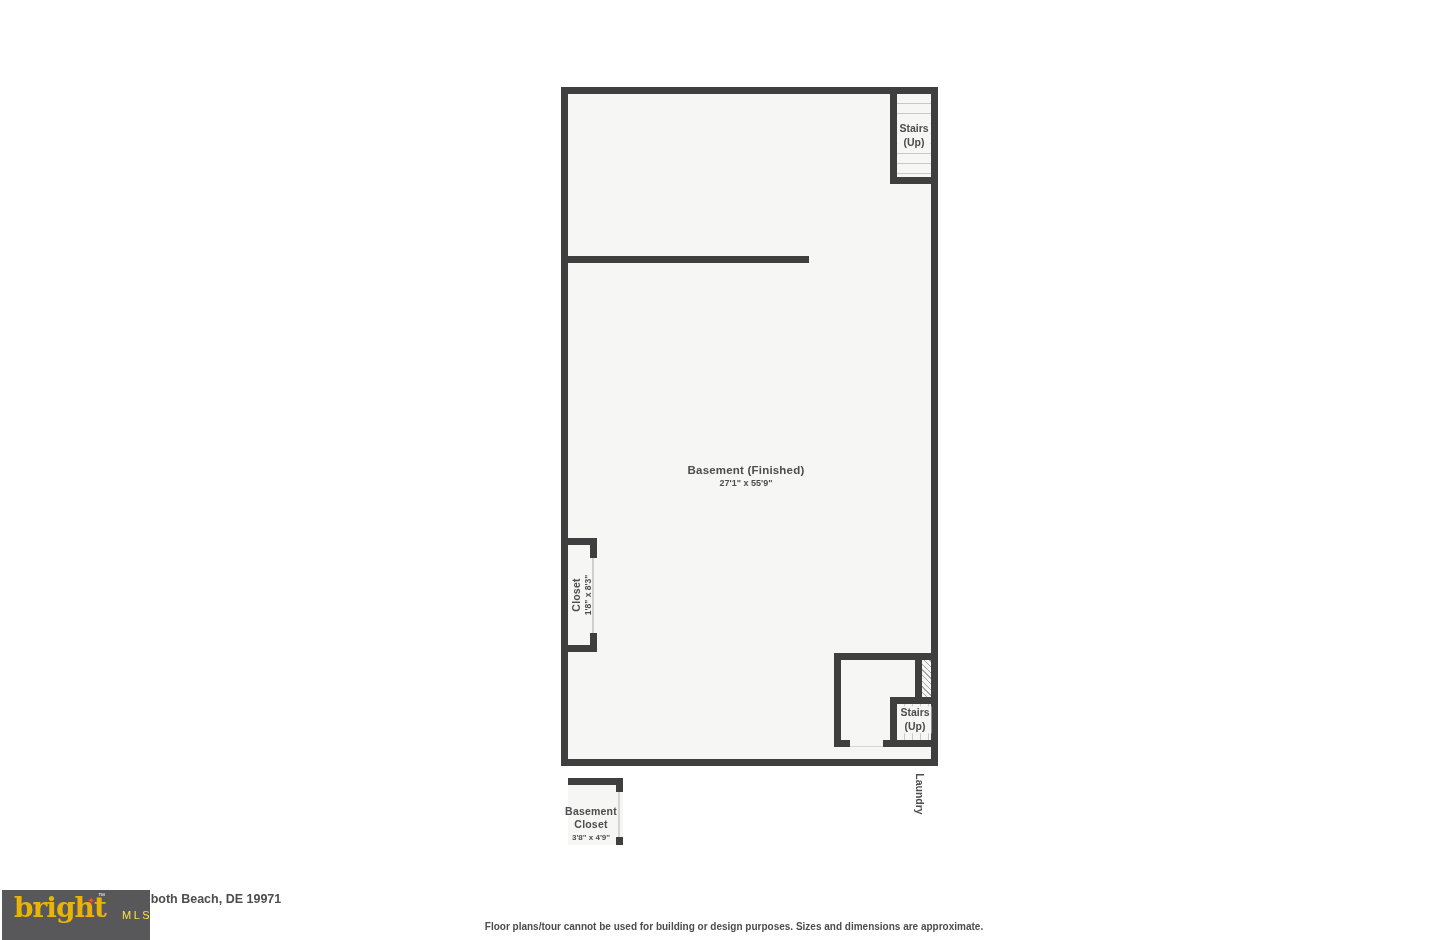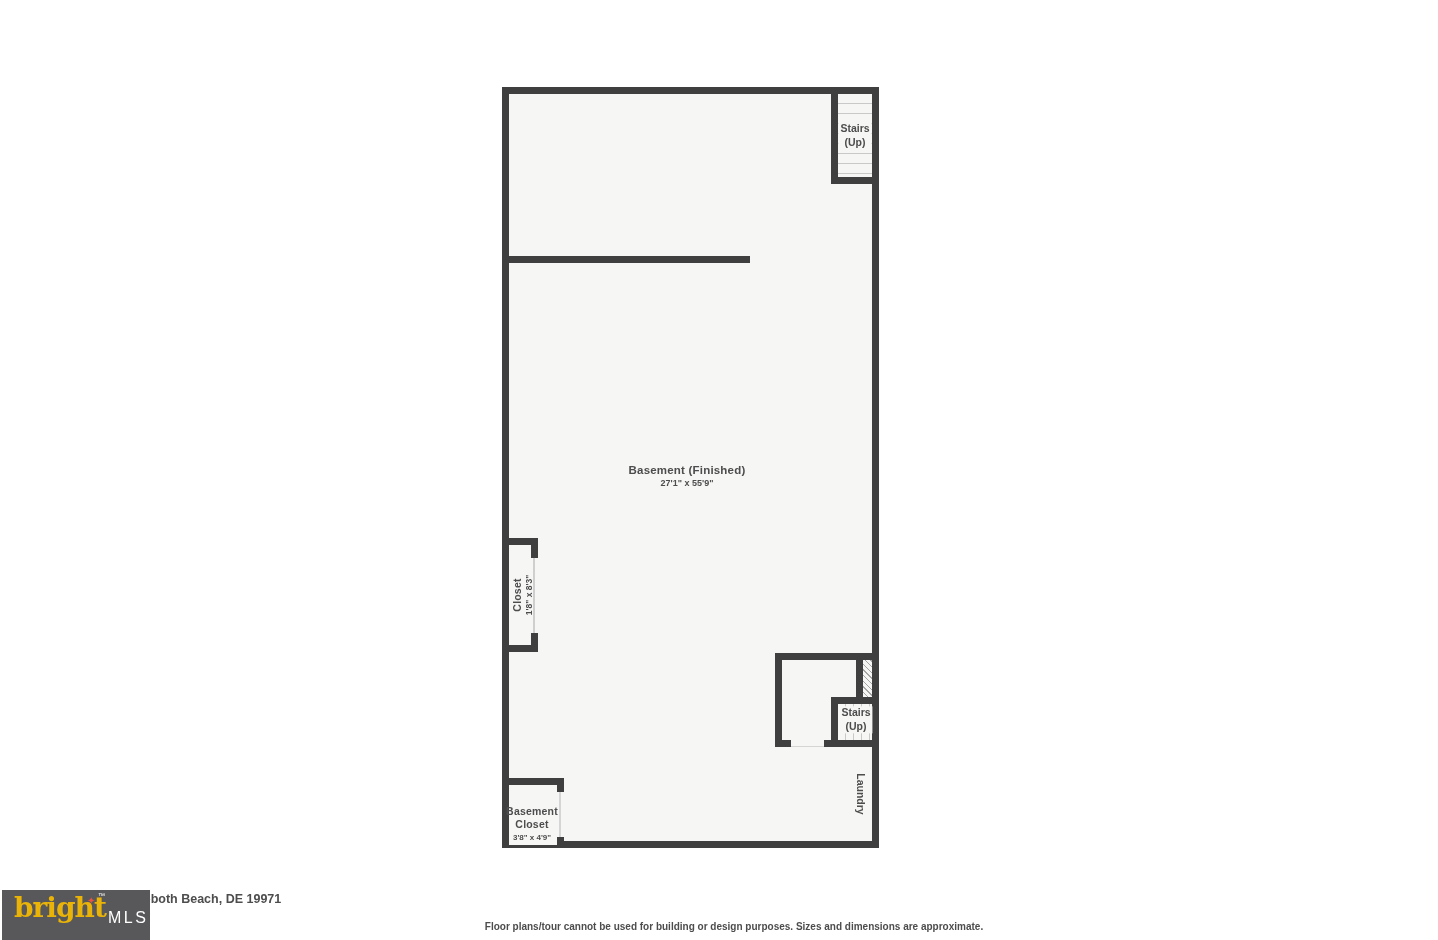--- a/index.html
+++ b/index.html
@@ -3,21 +3,21 @@
 <meta charset="utf-8">
 <style>
   html, body { margin: 0; padding: 0; background: #ffffff; }
   .page {
     position: relative; width: 1438px; height: 940px;
     background: #ffffff; overflow: hidden;
     font-family: "Liberation Sans", sans-serif;
   }
   
   .plan {
-    position: absolute; left: 502px; top: 87px; width: 377px; height: 761px;
+    position: absolute; left: 561px; top: 87px; width: 377px; height: 679px;
     box-sizing: border-box; border: 7px solid #3f3f3f; background: #f6f6f5;
   }
   .wall { position: absolute; background: #3f3f3f; }
   
   .stairwell-top {
     position: absolute; right: 0; top: 0; width: 41px; height: 90px;
     box-sizing: border-box; border-left: 7px solid #3f3f3f; border-bottom: 7px solid #3f3f3f;
     background: repeating-linear-gradient(to bottom, #f6f6f5 0 9px, #c9c9c9 9px 10px);
   }
   
@@ -78,21 +78,21 @@
   .utility-label .room-title { font-size: 10.5px; line-height: 1.28; }
   .utility-label .room-dims  { font-size: 8px; margin-top: 1px; }
   
   .logo-box { position: absolute; left: 2px; top: 890px; width: 148px; height: 50px; background: #58585a; z-index: 2; }
   .logo-brand {
     position: absolute; left: 12px; top: 1px; color: #eab308;
     font-family: "DejaVu Serif", serif; font-weight: bold; font-size: 28px; letter-spacing: -1px;
   }
   .logo-star { position: absolute; left: 85px; top: 5px; color: #e8543f; font-size: 10px; font-family: "DejaVu Sans", sans-serif; }
   .logo-tm   { position: absolute; left: 96px; top: 2px; color: #ffffff; font-size: 7px; }
-  .logo-mls  { position: absolute; left: 106px; top: 19px; color: #ffffff; font-size: 16px; letter-spacing: 2.5px; }
+  .logo-mls  { position: absolute; left: 120px; top: 19px; color: #fde047; font-size: 11px; letter-spacing: 2.5px; }
   .address {
     position: absolute; left: 143px; top: 892px; z-index: 1;
     font-size: 12.5px; font-weight: bold; color: #4d4d4d; white-space: nowrap;
   }
   .disclaimer {
     position: absolute; left: 15px; top: 921px; width: 1438px; text-align: center;
     font-size: 10px; font-weight: bold; color: #4d4d4d;
   }
 </style>
 </head>

